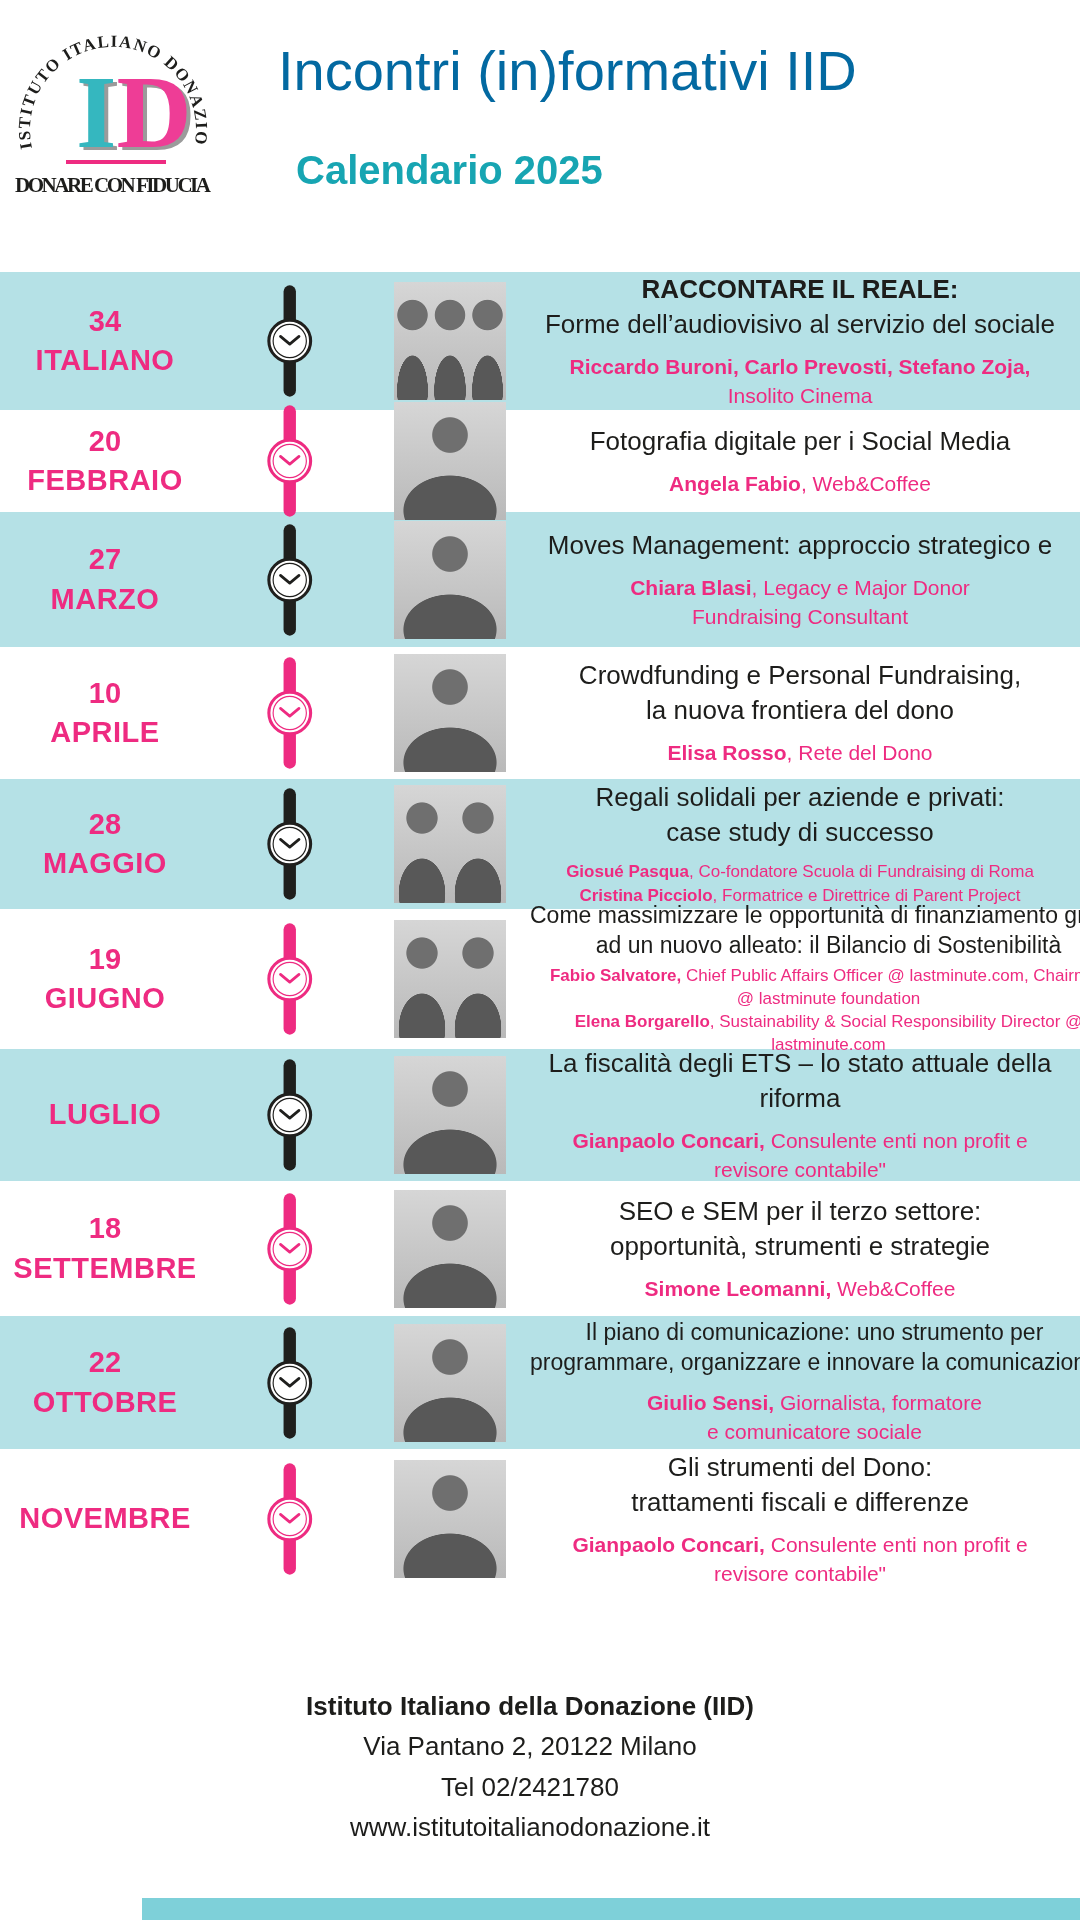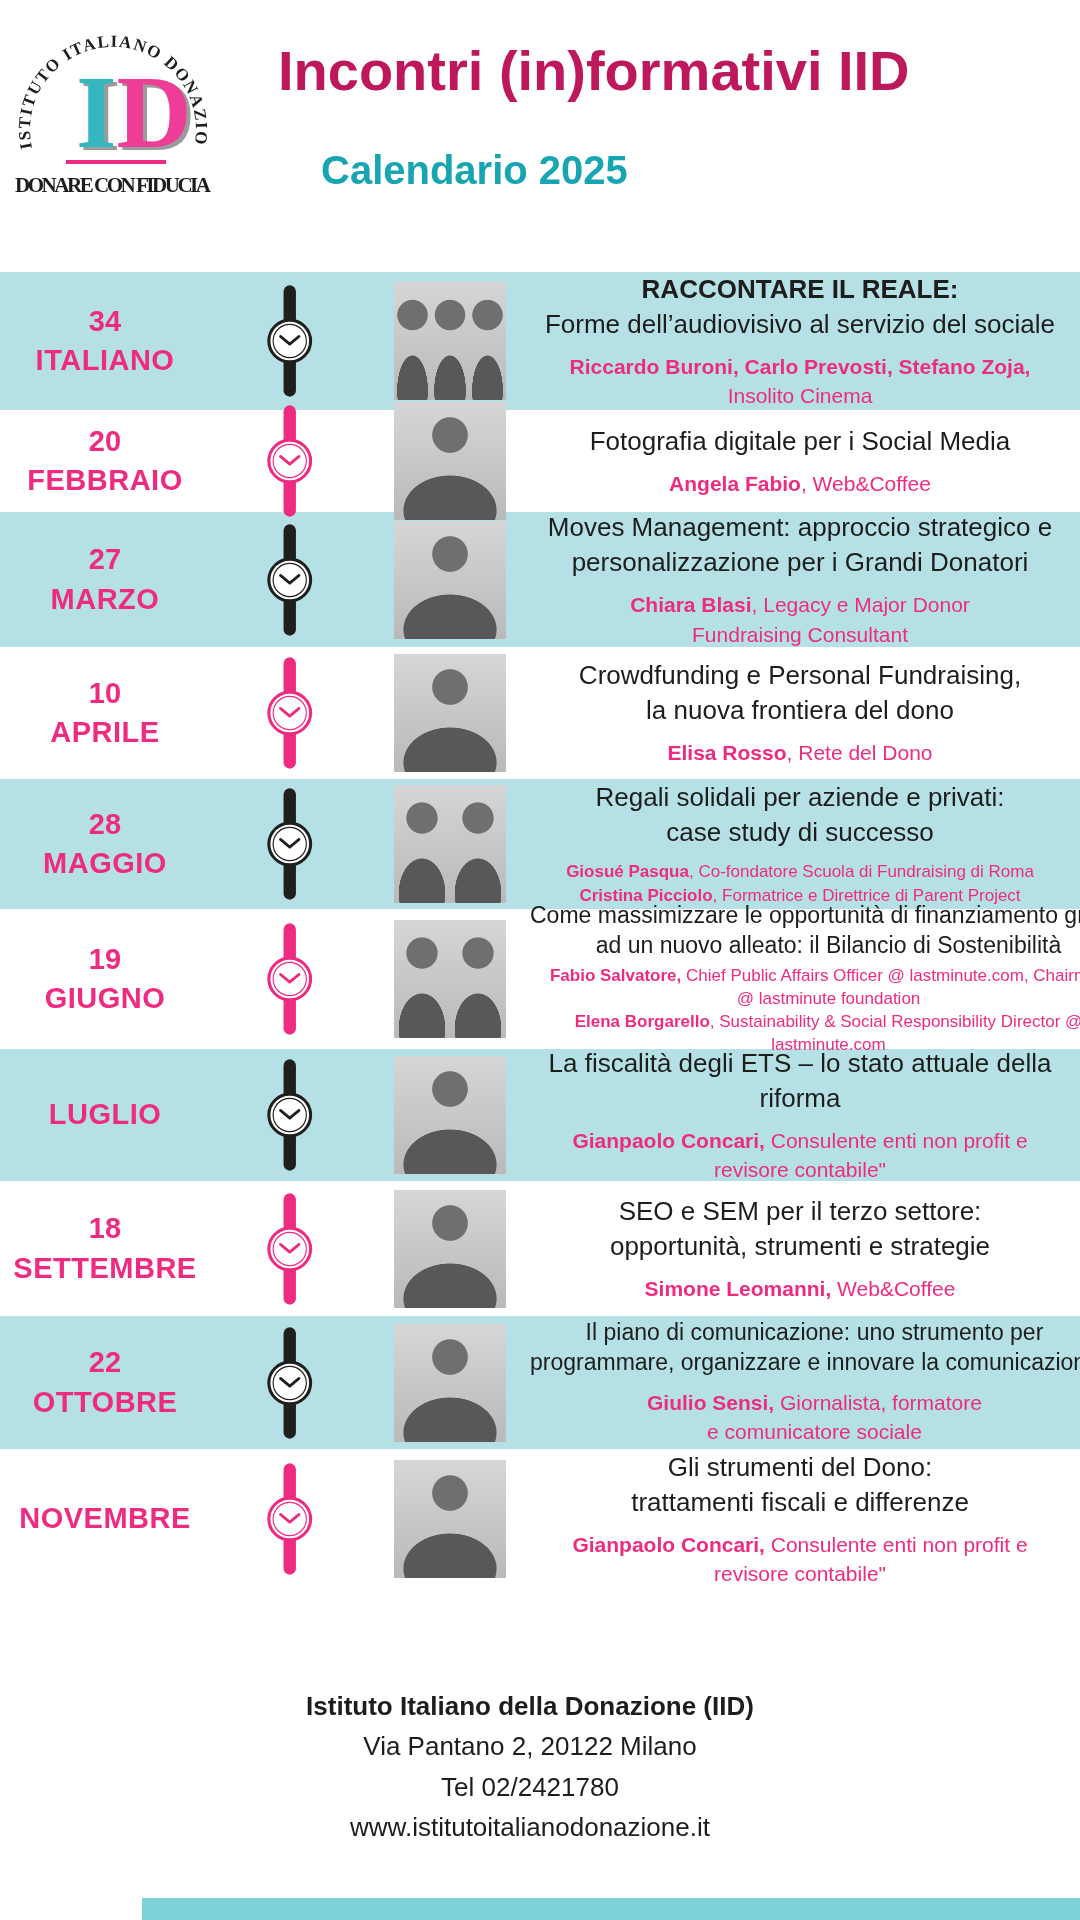--- a/index.html
+++ b/index.html
@@ -2,23 +2,23 @@
 <html><head>
 <meta charset="utf-8">
 <style>
   html,body{margin:0;padding:0;background:#fff;}
   .page{position:relative;width:1080px;height:1920px;overflow:hidden;background:#fff;
         font-family:"Liberation Sans", sans-serif;color:#1d1d1b;}
 
   
   .header{position:absolute;top:0;left:0;width:1080px;height:272px;background:#fff;}
   .logo{position:absolute;left:8px;top:10px;width:210px;height:190px;}
-  .main-title{position:absolute;left:278px;top:38px;font-size:56px;font-weight:700;
-              color:#be185d;letter-spacing:0;}
-  .subtitle{position:absolute;left:296px;top:148px;font-size:40px;font-weight:700;color:#17a5b2;margin-left:25px;}
+  .main-title{position:absolute;left:278px;top:38px;font-size:56px;font-weight:400;
+              color:#0369a1;letter-spacing:0;}
+  .subtitle{position:absolute;left:296px;top:148px;font-size:40px;font-weight:700;color:#17a5b2;}
 
   
   .rows{position:absolute;top:272px;left:0;width:1080px;}
   .row{display:flex;align-items:center;width:1080px;}
   .row.teal{background:#b5e1e6;}
   .row.white{background:#ffffff;}
   .col-date{width:210px;flex:0 0 210px;text-align:center;color:#ee2b81;font-weight:700;line-height:1.35;}
   .col-date .day{font-size:29px;}
   .col-date .month{font-size:29px;letter-spacing:.5px;}
   .col-watch{width:160px;flex:0 0 160px;display:flex;justify-content:center;align-items:center;}
@@ -146,21 +146,20 @@
       </svg>
     </div>
     <div class="col-photo">
       <div class="photo">
             <span class="fig"></span>
           </div>
     </div>
     <div class="col-text">
       <div class="title">
             <div class="tline">Moves Management: approccio strategico e</div>
-            <div class="tline">personalizzazione per i Grandi Donatori</div>
           </div>
       <div class="speakers">
             <div class="spk"><span class="b">Chiara Blasi</span><span>, Legacy e Major Donor</span></div>
             <div class="spk"><span>Fundraising Consultant</span></div>
           </div>
     </div>
   </div>
 
   <div class="row white" style="height: 132px;">
     <div class="col-date">

